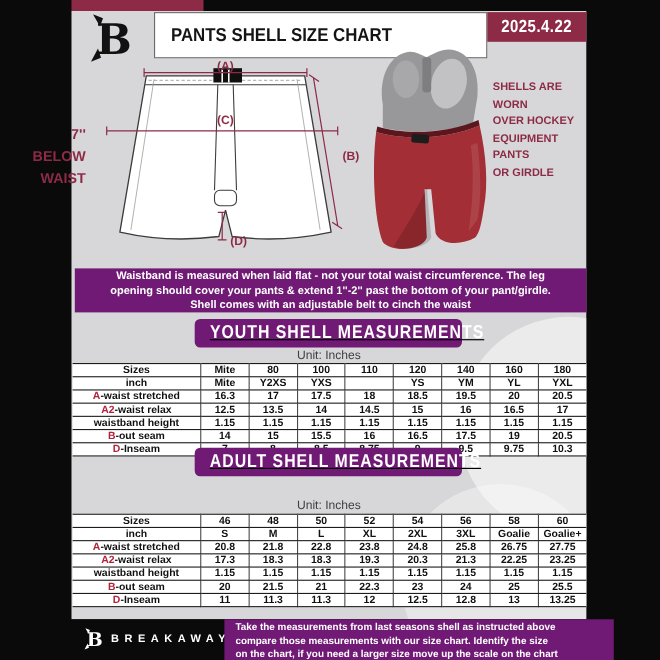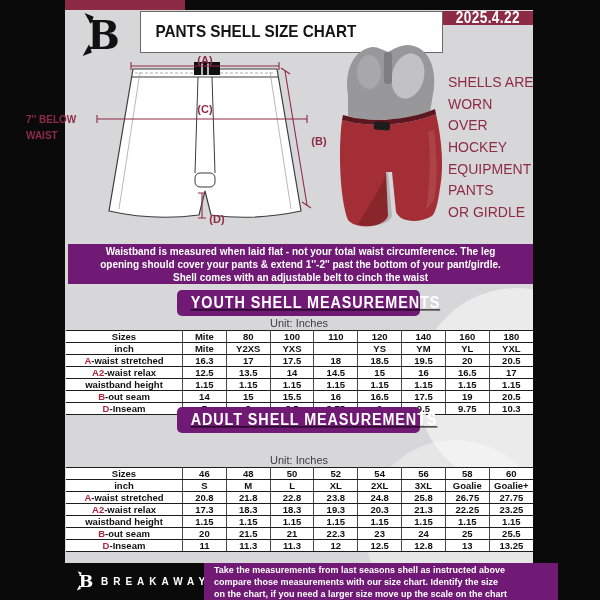--- a/index.html
+++ b/index.html
@@ -15,34 +15,34 @@
 
   .accent-top { position:absolute; left:65px; top:0; width:120px; height:10px; background:#8d2b47; }
 
   
   .logo-top { position:absolute; left:79px; top:13px; width:44px; height:44px; }
   .title-box { position:absolute; left:140px; top:11px; width:303px; height:42px;
                background:#fff; border:1px solid #6a6a6a; box-sizing:border-box;
                display:flex; align-items:center; }
   .title-text { font-size:17px; font-weight:bold; color:#141414; white-space:nowrap;
                 transform:scaleX(.9); transform-origin:left center; padding-left:16px; }
-  .date-box { position:absolute; left:443px; top:11px; width:90px; height:14px;
+  .date-box { position:absolute; left:443px; top:11px; width:90px; height:27px;
               background:#8d2b47; display:flex; align-items:center; justify-content:center; }
   .date-text { color:#fff; font-size:16px; font-weight:bold; letter-spacing:.5px;
                transform:scaleX(.85); white-space:nowrap; }
 
   
   .diagram { position:absolute; left:95px; top:55px; width:240px; height:172px; }
-  .waist-note { position:absolute; left:26px; top:112px; width:52px; text-align:left;
-                color:#8d2b47; font-size:10px; font-weight:bold; line-height:1.55; }
+  .waist-note { position:absolute; left:26px; top:112px; width:52px; text-align:right;
+                color:#8d2b47; font-size:13px; font-weight:bold; line-height:1.55; }
 
   
   .photo { position:absolute; left:338px; top:40px; width:106px; height:196px; }
   .photo-note { position:absolute; left:448px; top:72px; width:92px; color:#8d2b47;
-                font-size:14px; font-weight:normal; line-height:1.55; }
+                font-size:10px; font-weight:bold; line-height:1.55; }
 
   
   .banner { position:absolute; left:68px; top:244px; width:465px; height:40px;
             background:#701a75; color:#fff; font-size:10px; font-weight:bold;
             text-align:center; line-height:13px; padding-top:1px; box-sizing:border-box; }
 
   
   .section-title { position:absolute; left:177px; width:243px; height:26px; background:#701a75;
                    border-radius:5px; display:flex; align-items:center; justify-content:flex-start;text-decoration:underline; }
   .section-title span { color:#fff; font-size:16px; font-weight:bold; letter-spacing:1px;

